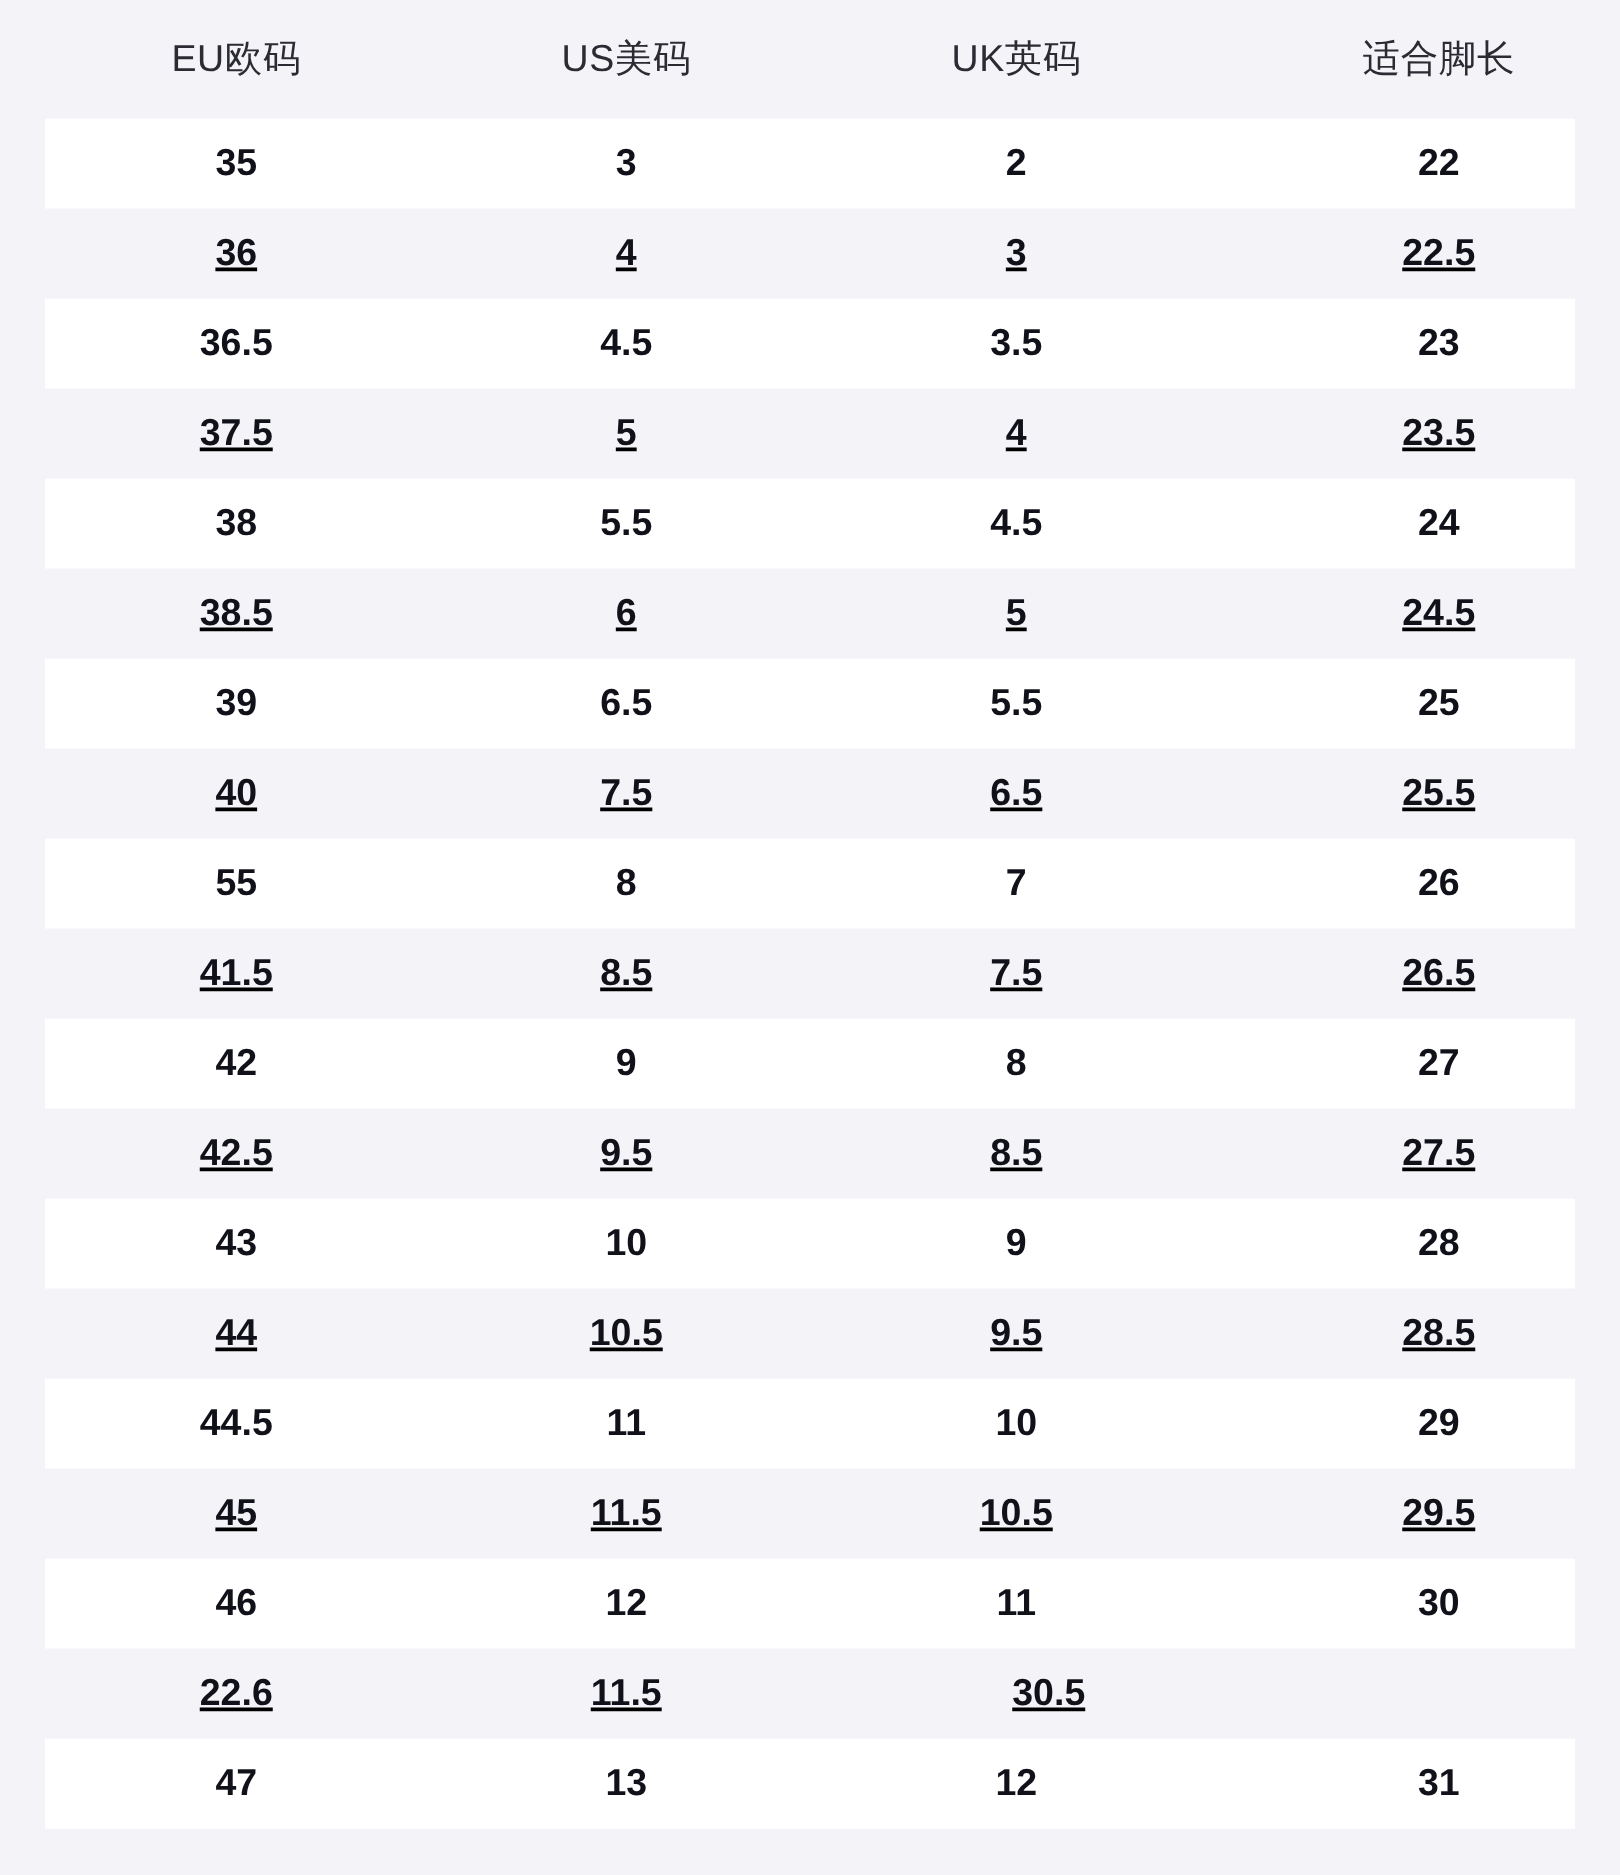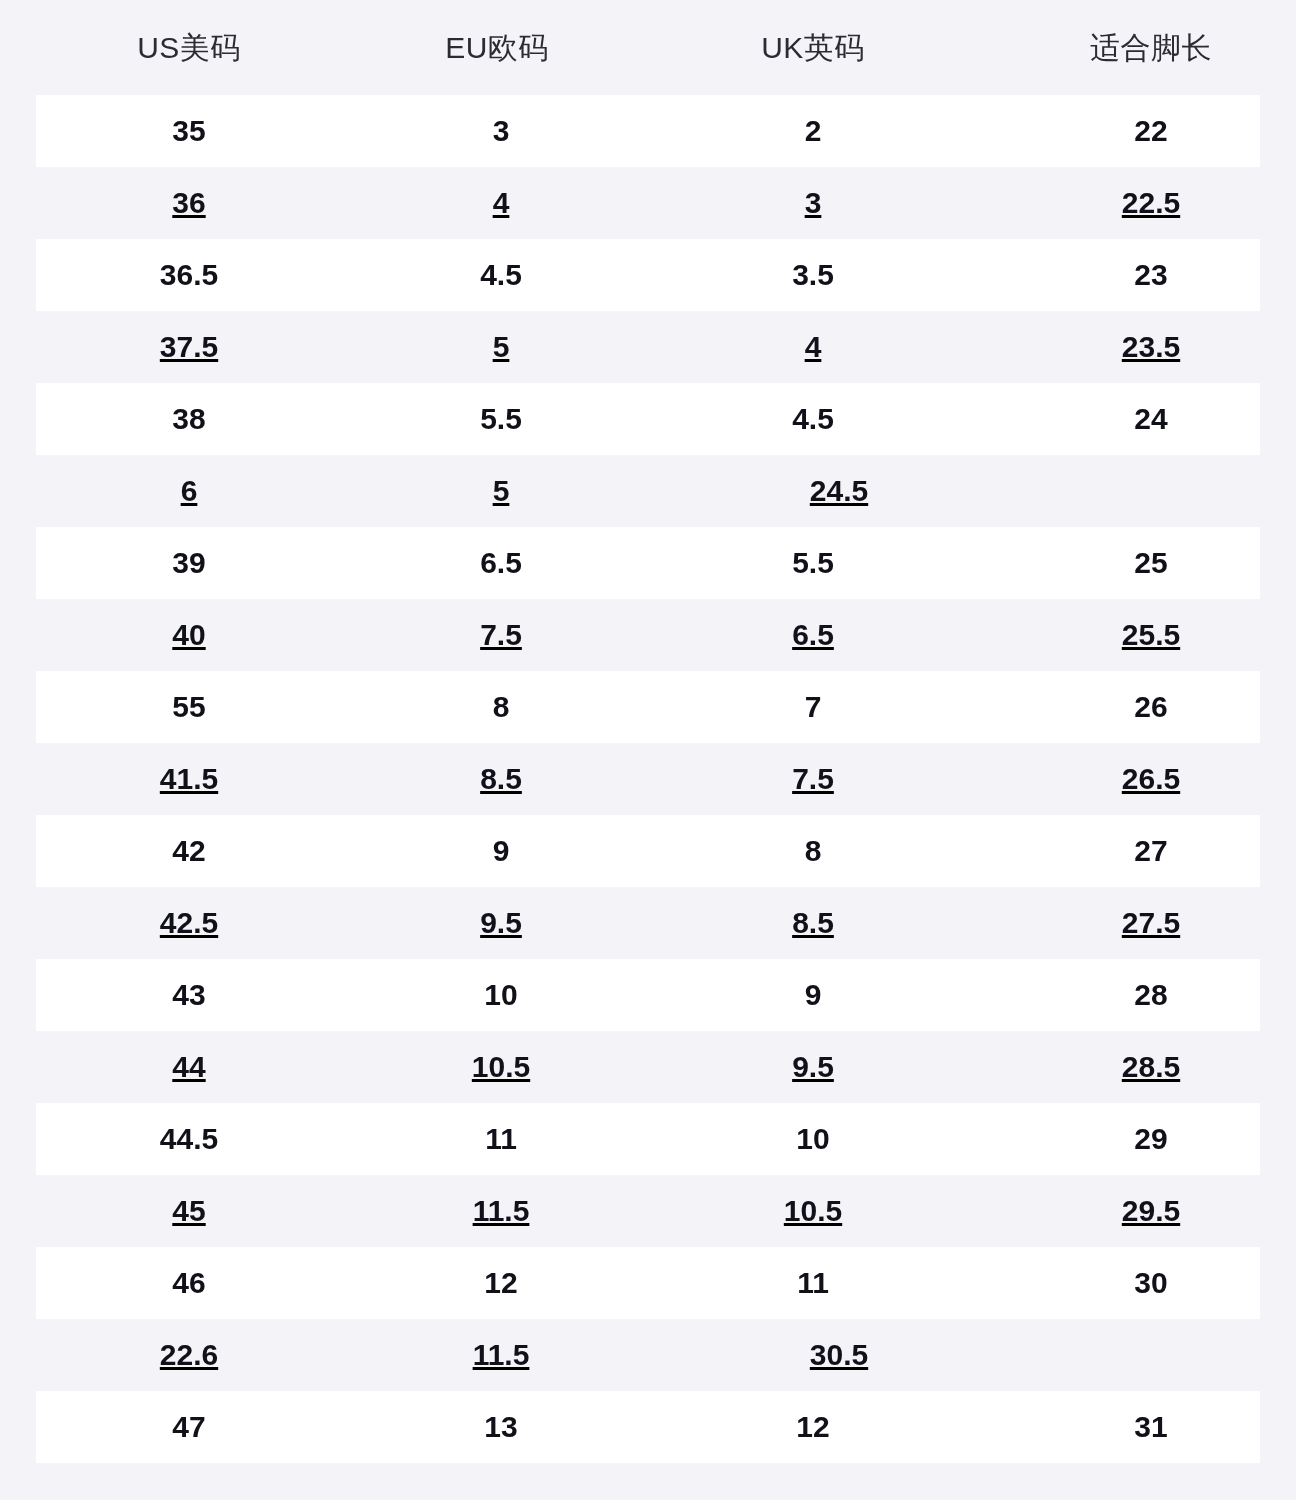--- a/index.html
+++ b/index.html
@@ -75,22 +75,22 @@
   .chart-footer-space {
     height: 40px;
   }
 </style>
 </head>
 <body>
 
 <div class="size-chart">
 
   <div class="chart-header">
+    <div class="cell col-0">EU欧码</div>
     <div class="cell col-1">US美码</div>
-    <div class="cell col-0">EU欧码</div>
     <div class="cell col-2">UK英码</div>
     <div class="cell col-3">适合脚长</div>
   </div>
 
   <div class="chart-body">
       <div class="chart-row">
         <div class="cell col-0">35</div>
         <div class="cell col-1">3</div>
         <div class="cell col-2">2</div>
         <div class="cell col-3">22</div>
@@ -113,20 +113,21 @@
         <div class="cell col-2">4</div>
         <div class="cell col-3">23.5</div>
       </div>
       <div class="chart-row">
         <div class="cell col-0">38</div>
         <div class="cell col-1">5.5</div>
         <div class="cell col-2">4.5</div>
         <div class="cell col-3">24</div>
       </div>
       <div class="chart-row alt">
+        <div class="cell col-0">38.5</div>
         <div class="cell col-1">6</div>
         <div class="cell col-2">5</div>
         <div class="cell col-3">24.5</div>
       </div>
       <div class="chart-row">
         <div class="cell col-0">39</div>
         <div class="cell col-1">6.5</div>
         <div class="cell col-2">5.5</div>
         <div class="cell col-3">25</div>
       </div>

